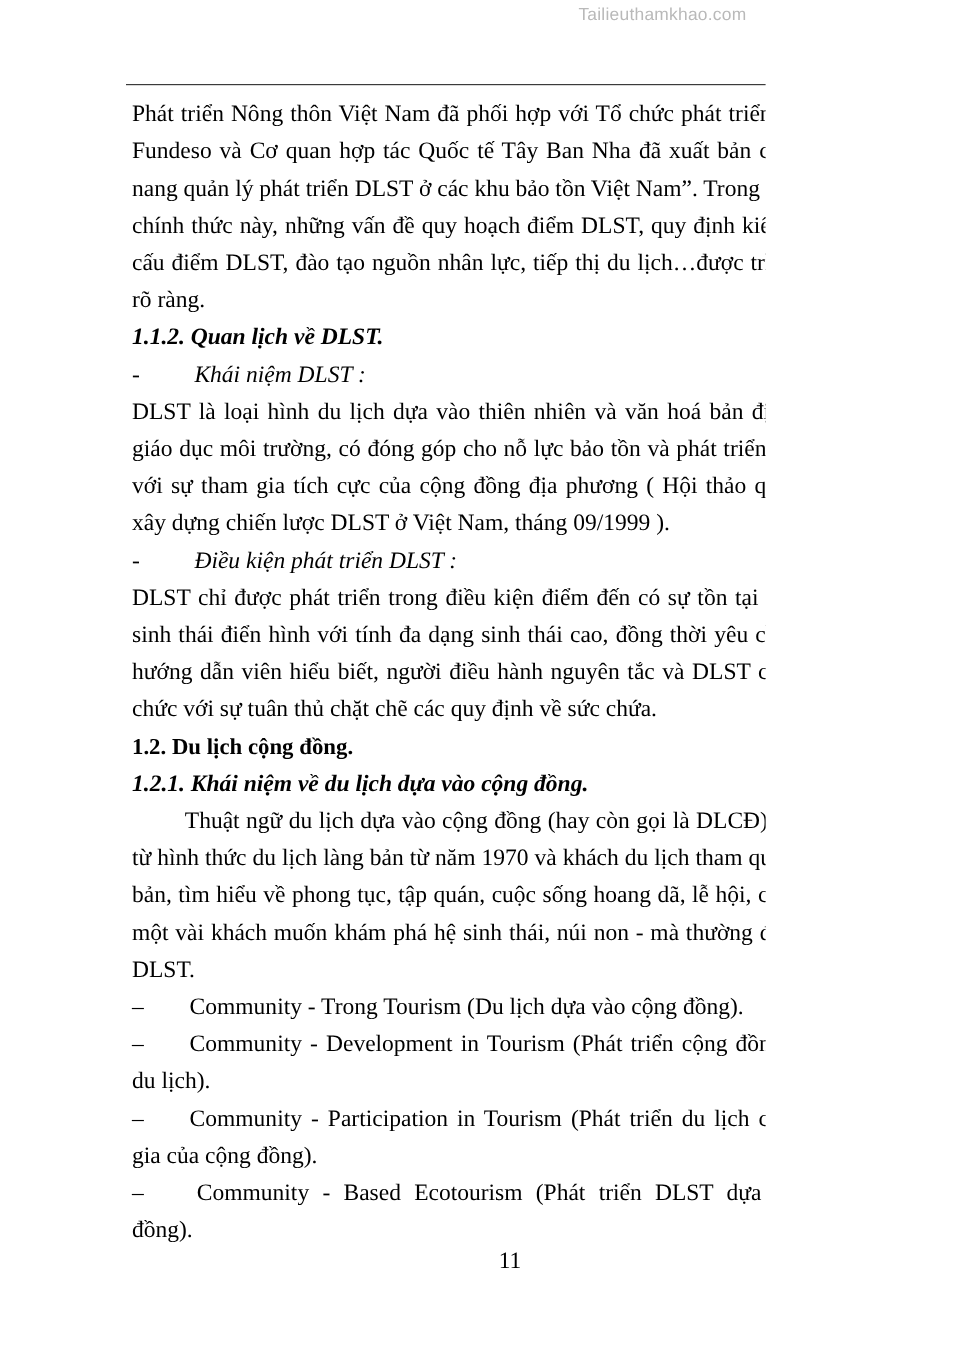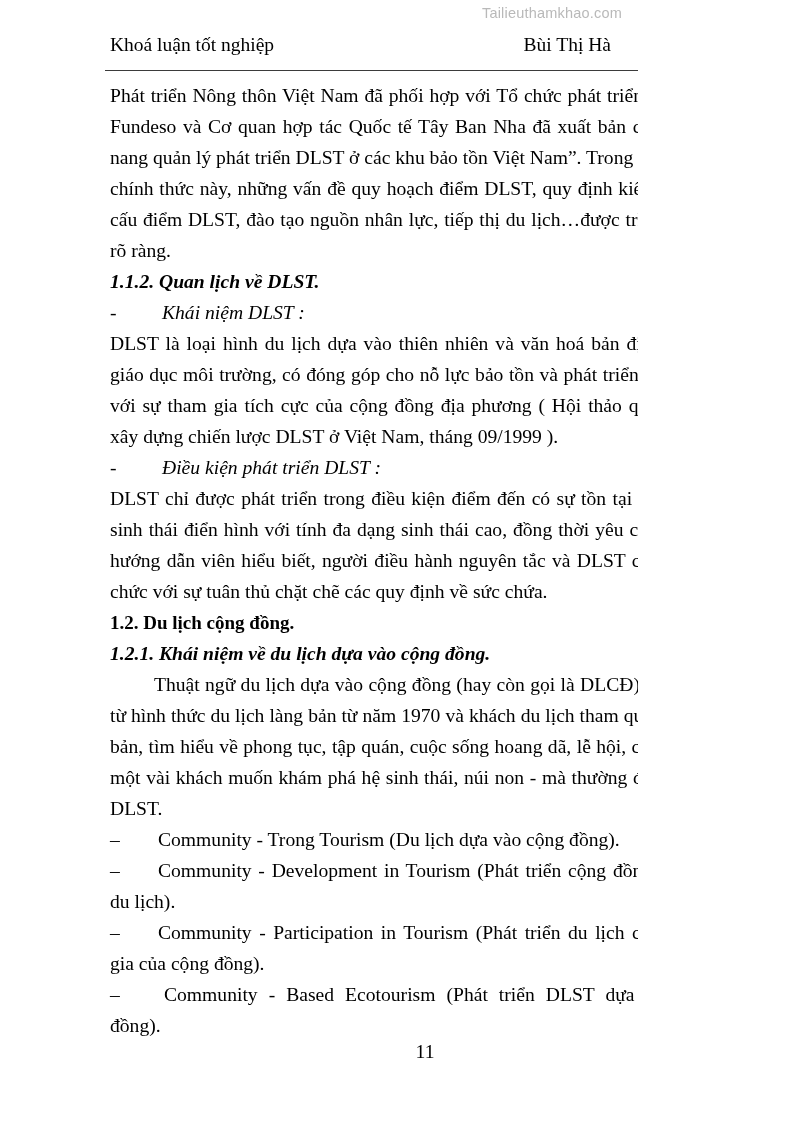--- a/index.html
+++ b/index.html
@@ -114,24 +114,20 @@
     margin-left: 28px;
   }
 </style>
 </head>
 <body>
 
 <div id="page">
 
   <div id="watermark">Tailieuthamkhao.com</div>
 
-  <div id="header">
-    <span class="hdr-left">Khoá luận tốt nghiệp</span>
-    <span class="hdr-right">Bùi Thị Hà</span>
-  </div>
   <div id="header-rule"></div>
 
   <div id="content">
 
     <p class="para">Phát triển Nông thôn Việt Nam đã phối hợp với Tổ chức phát triển bền vững Fundeso và Cơ quan hợp tác Quốc tế Tây Ban Nha đã xuất bản cuốn “Cẩm nang quản lý phát triển DLST ở các khu bảo tồn Việt Nam”. Trong các tài liệu chính thức này, những vấn đề quy hoạch điểm DLST, quy định kiến trúc, kết cấu điểm DLST, đào tạo nguồn nhân lực, tiếp thị du lịch…được trình bày rất rõ ràng.</p>
 
     <p class="heading-bi">1.1.2. Quan lịch về DLST.</p>
 
     <p class="dash-item"><span class="marker">-</span><span>Khái niệm DLST :</span></p>
 

